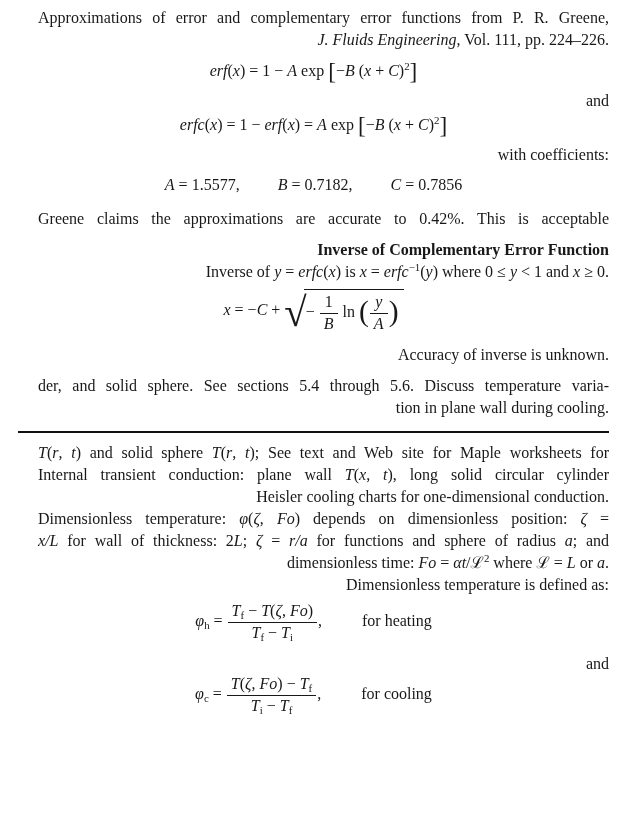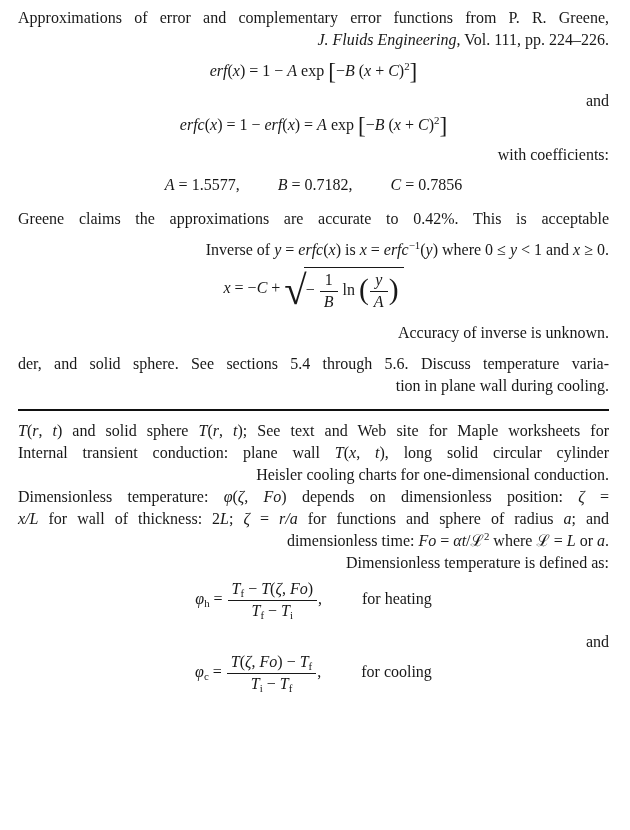--- a/index.html
+++ b/index.html
@@ -9,21 +9,21 @@
     width: 630px; height: 830px;
     padding: 7px 21px 0 18px;
     font-family: "Liberation Serif", "DejaVu Serif", serif;
     font-size: 16px;
     line-height: 22px;
     color: #181818;
     background: #ffffff;
   }
   .para { margin: 0 0 9px 0; }
   .line { text-align: right; white-space: normal; }
-  .just { text-align: justify; text-align-last: justify; }
+  .just { text-align: justify; text-align-last: justify; margin-left: 20px; }
   .heading { font-weight: 700; }
   .it { font-style: italic; }
   sup { font-size: 0.68em; line-height: 0; vertical-align: 0.55em; }
   sub { font-size: 0.68em; line-height: 0; vertical-align: -0.25em; }
   
   .eq { text-align: center; margin: 2px 0 8px 0; }
   .eq.m-tall { margin: 6px 0 10px 0; }
   .bigb { font-size: 1.45em; line-height: 0; vertical-align: -0.13em; }
   .bigp { font-size: 1.85em; line-height: 0; vertical-align: -0.12em; font-weight: 300; }
   .frac { display: inline-block; vertical-align: middle; text-align: center; line-height: 1.18; padding: 0 1px; }
@@ -57,20 +57,21 @@
     <div class="line">with coefficients:</div>
   </div>
 
   <div class="eq" style="margin-bottom:12px"><span class="it">A</span><span> = 1.5577,</span><span class="gap" style="width: 38px;"></span><span class="it">B</span><span> = 0.7182,</span><span class="gap" style="width: 38px;"></span><span class="it">C</span><span> = 0.7856</span></div>
 
   <div class="para">
     <div class="line just">Greene claims the approximations are accurate to 0.42%.  This is acceptable</div>
   </div>
 
   <div class="para" style="margin-top:4px;margin-bottom:0">
+    <div class="line heading">Inverse of Complementary Error Function</div>
     <div class="line"><span>Inverse of </span><span class="it">y</span><span> = </span><span class="it">erfc</span><span>(</span><span class="it">x</span><span>) is </span><span class="it">x</span><span> = </span><span class="it">erfc</span><sup>−1</sup><span>(</span><span class="it">y</span><span>) where 0 ≤ </span><span class="it">y</span><span> &lt; 1 and </span><span class="it">x</span><span> ≥ 0.</span></div>
   </div>
 
   <div class="eq m-tall"><span class="it">x</span><span> = −</span><span class="it">C</span><span> + </span><span class="sqrt">
         <span class="radical">√</span>
         <span class="radicand"><span>− </span><span class="frac"><span class="fnum"><span>1</span></span><span class="fden"><span class="it">B</span></span></span><span> ln </span><span class="bigp">(</span><span class="frac"><span class="fnum"><span class="it">y</span></span><span class="fden"><span class="it">A</span></span></span><span class="bigp">)</span></span>
       </span></div>
 
   <div class="para">
     <div class="line">Accuracy of inverse is unknown.</div>

